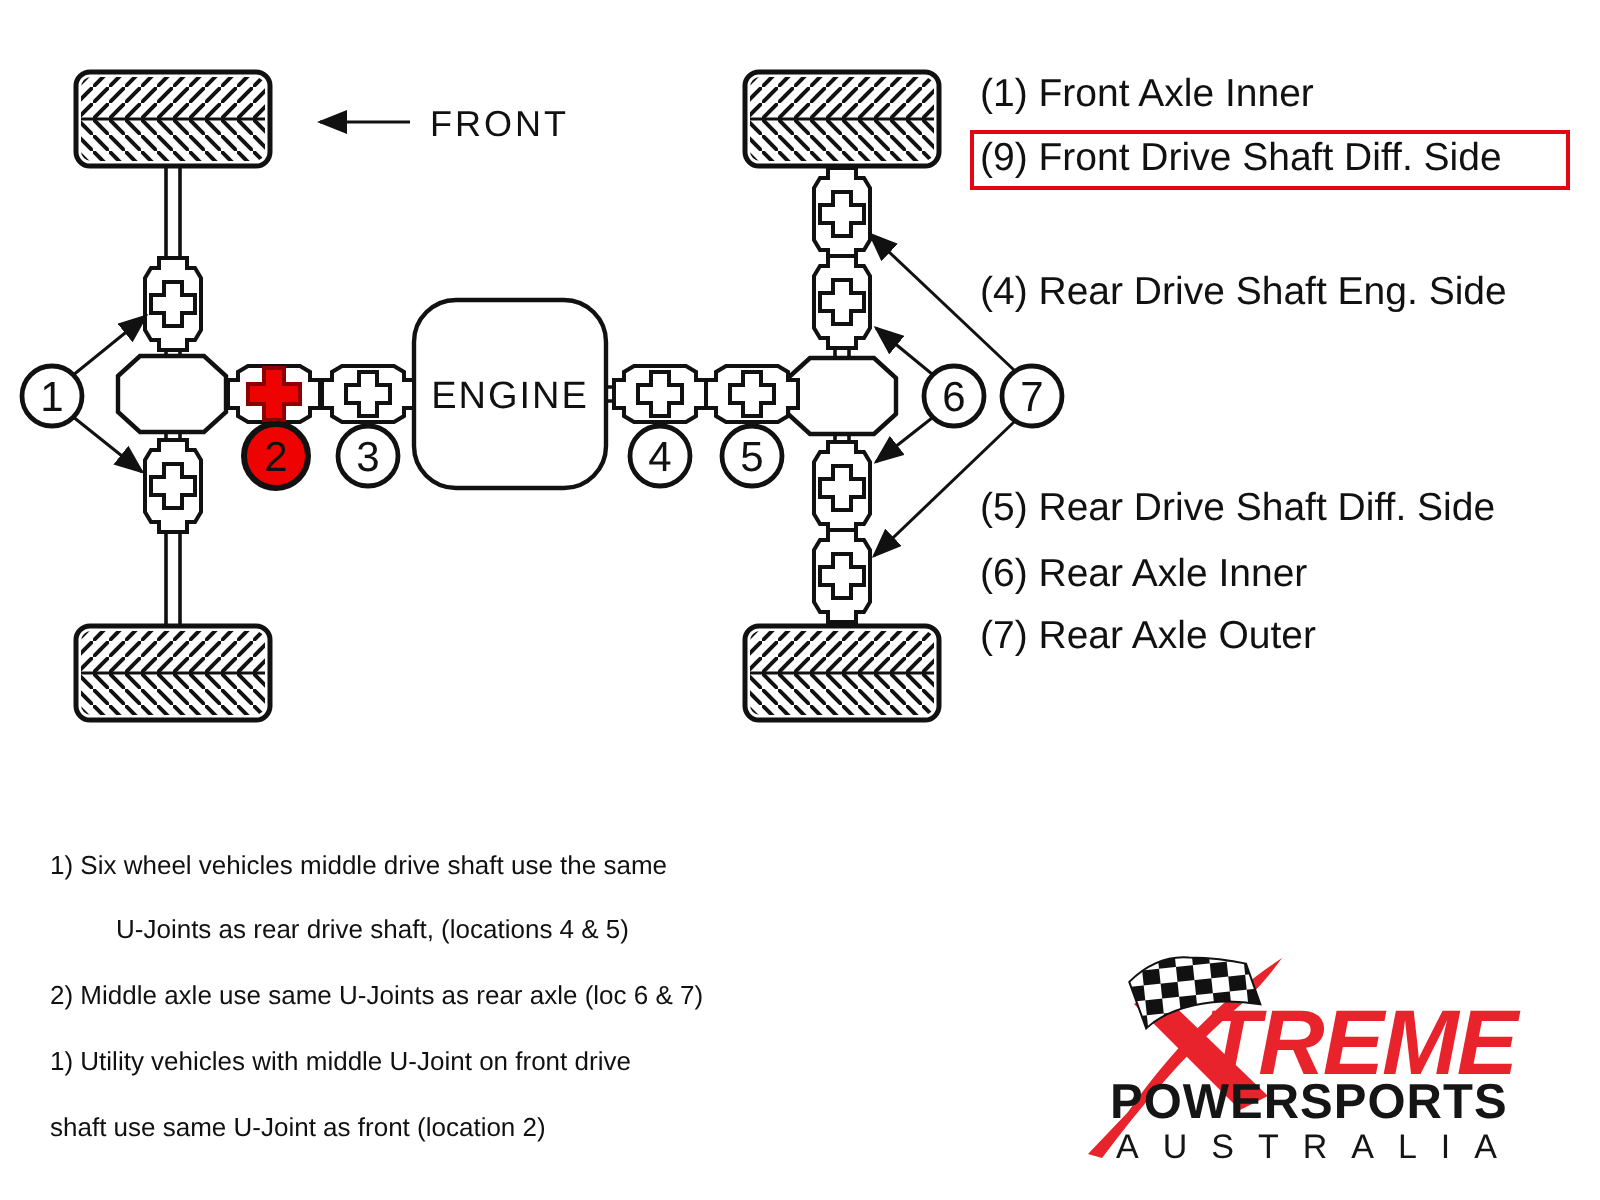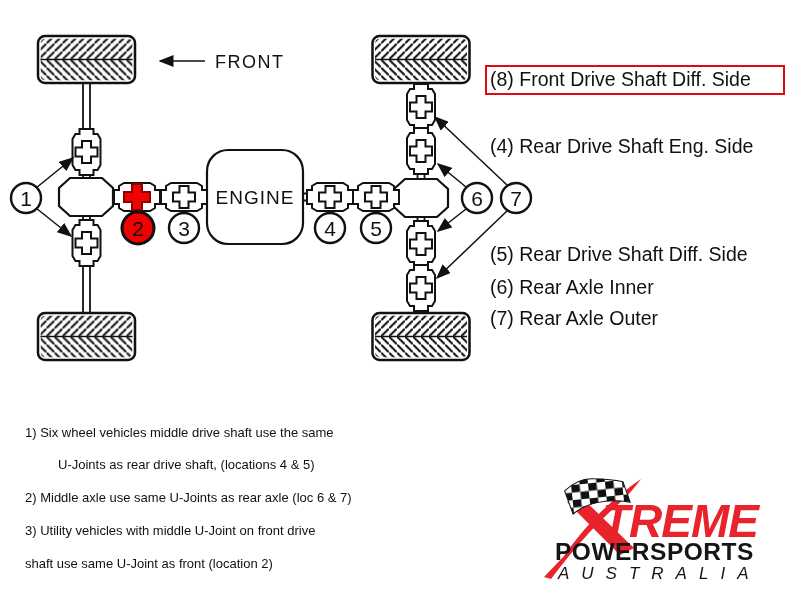--- a/index.html
+++ b/index.html
@@ -37,21 +37,21 @@
   .logo svg{position:absolute;left:0;top:0;width:256px;height:128px;}
   .logo-word-top{
     position:absolute;left:64px;top:26px;font-size:46px;font-weight:bold;font-style:italic;
     letter-spacing:-1px;color:#e8232b;white-space:nowrap;
   }
   .logo-word-mid{
     position:absolute;left:17px;top:70px;font-size:24.5px;font-weight:bold;
     letter-spacing:0.5px;color:#151515;white-space:nowrap;
   }
   .logo-word-bottom{
-    position:absolute;left:20px;top:96px;font-size:17px;font-weight:normal;font-style:italic;
+    position:absolute;left:20px;top:96px;font-size:17px;font-weight:normal;
     letter-spacing:12px;color:#151515;white-space:nowrap;
   }
 </style>
 </head>
 <body>
 
 <div class="stage">
 
   <svg class="diagram" viewBox="0 0 800 600">
     <defs>
@@ -166,30 +166,31 @@
       <circle cx="477" cy="198" r="15" class="ln f" stroke-width="2.4"></circle>
       <text class="num-label" x="477" y="205.5">6</text>
     </g>
     <g>
       <circle cx="516" cy="198" r="15" class="ln f" stroke-width="2.4"></circle>
       <text class="num-label" x="516" y="205.5">7</text>
     </g>
   </svg>
 
   <div class="legend-highlight"></div>
-  <div class="legend-item" style="top:66px">(8) Front Drive Shaft Diff. Side</div>
+  <div class="legend-item" style="top:34px">(1) Front Axle Inner</div>
+  <div class="legend-item" style="top:66px">(9) Front Drive Shaft Diff. Side</div>
   <div class="legend-item" style="top:133px">(4) Rear Drive Shaft Eng. Side</div>
   <div class="legend-item" style="top:241px">(5) Rear Drive Shaft Diff. Side</div>
   <div class="legend-item" style="top:274px">(6) Rear Axle Inner</div>
   <div class="legend-item" style="top:305px">(7) Rear Axle Outer</div>
 
   <div class="note" style="left:25px;top:421px">1) Six wheel vehicles middle drive shaft use the same</div>
   <div class="note" style="left:58px;top:453px">U-Joints as rear drive shaft, (locations 4 &amp; 5)</div>
   <div class="note" style="left:25px;top:486px">2) Middle axle use same U-Joints as rear axle (loc 6 &amp; 7)</div>
-  <div class="note" style="left:25px;top:519px">3) Utility vehicles with middle U-Joint on front drive</div>
+  <div class="note" style="left:25px;top:519px">1) Utility vehicles with middle U-Joint on front drive</div>
   <div class="note" style="left:25px;top:552px">shaft use same U-Joint as front (location 2)</div>
 
   <div class="logo">
     <svg viewBox="0 0 256 128">
 
       <path d="M103,11 C76,29 48,56 26,88 L6,109 L13,111 C34,83 58,55 85,32 C92,25 98,18 103,11 Z" fill="#e8232b"></path>
 
       <path d="M29,34 L41,27 L96,80 L82,87 Z" fill="#e8232b"></path>
 
       <g transform="rotate(-6 55 25)">

